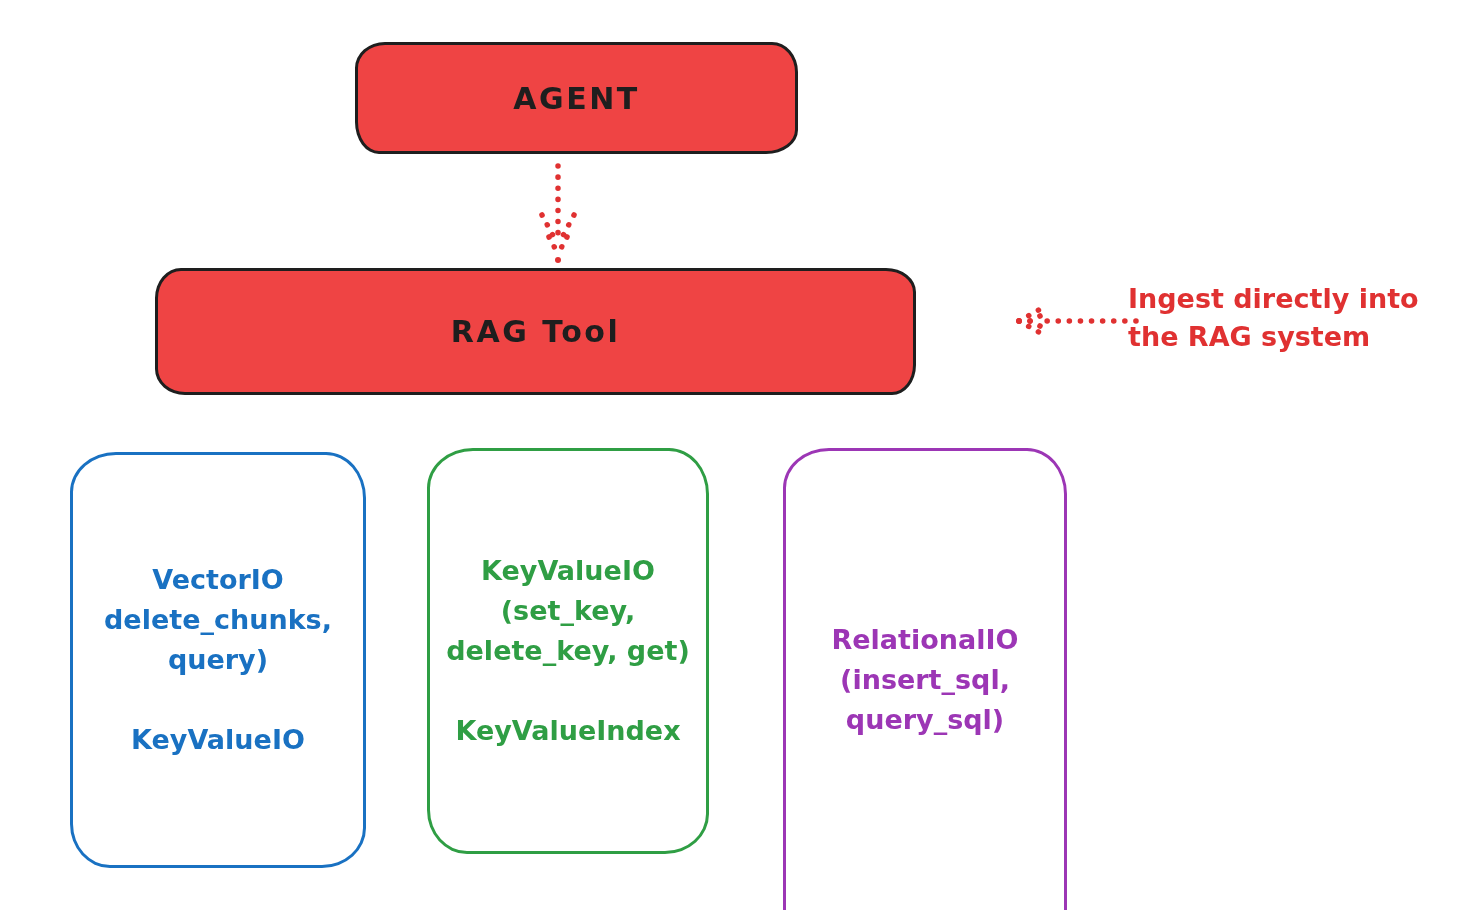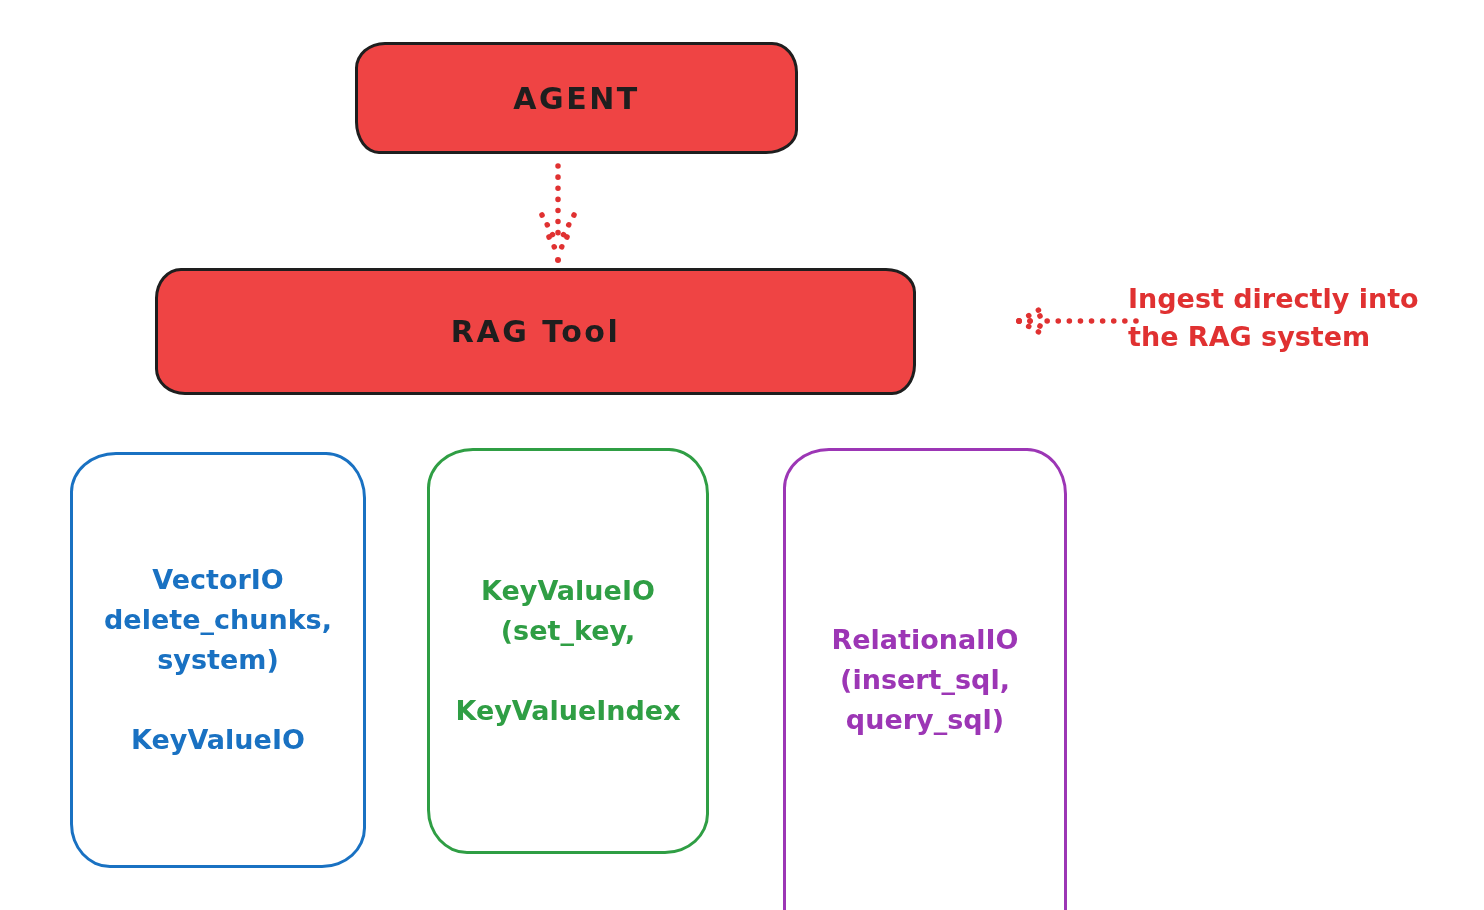--- a/index.html
+++ b/index.html
@@ -120,28 +120,29 @@
   </div>
 
   <div class="annotation" style="--accent: #e03131;">
     <div>Ingest directly into</div>
     <div>the RAG system</div>
   </div>
 
   <div class="card card-vector" style="--accent: #1971c2;">
     <div class="card-line">VectorIO</div>
     <div class="card-line">delete_chunks,</div>
-    <div class="card-line">system)</div>
+    <div class="card-line">query)</div>
     <div class="card-spacer"></div>
     <div class="card-line">KeyValueIO</div>
   </div>
 
   <div class="card card-keyvalue" style="--accent: #2f9e44;">
     <div class="card-line">KeyValueIO</div>
     <div class="card-line">(set_key,</div>
+    <div class="card-line">delete_key, get)</div>
     <div class="card-spacer"></div>
     <div class="card-line">KeyValueIndex</div>
   </div>
 
   <div class="card card-relational" style="--accent: #9c36b5;">
     <div class="card-line">RelationalIO</div>
     <div class="card-line">(insert_sql,</div>
     <div class="card-line">query_sql)</div>
     <div class="card-spacer"></div>
   </div>

